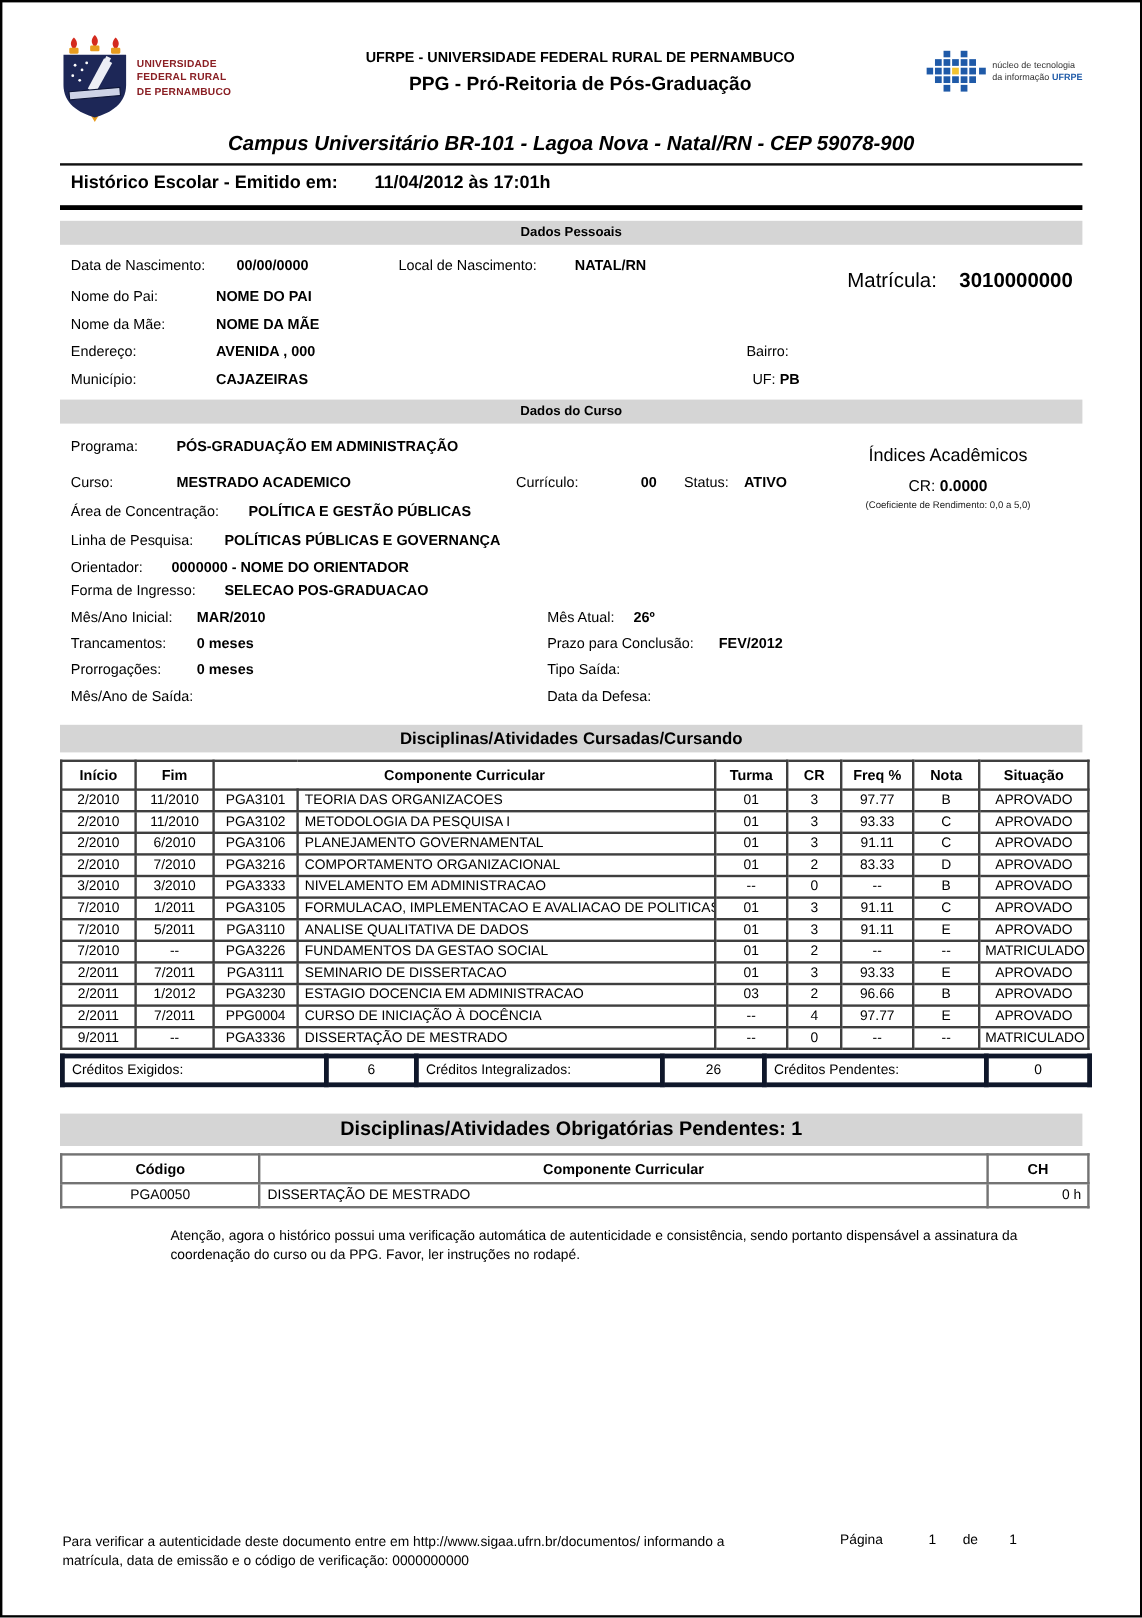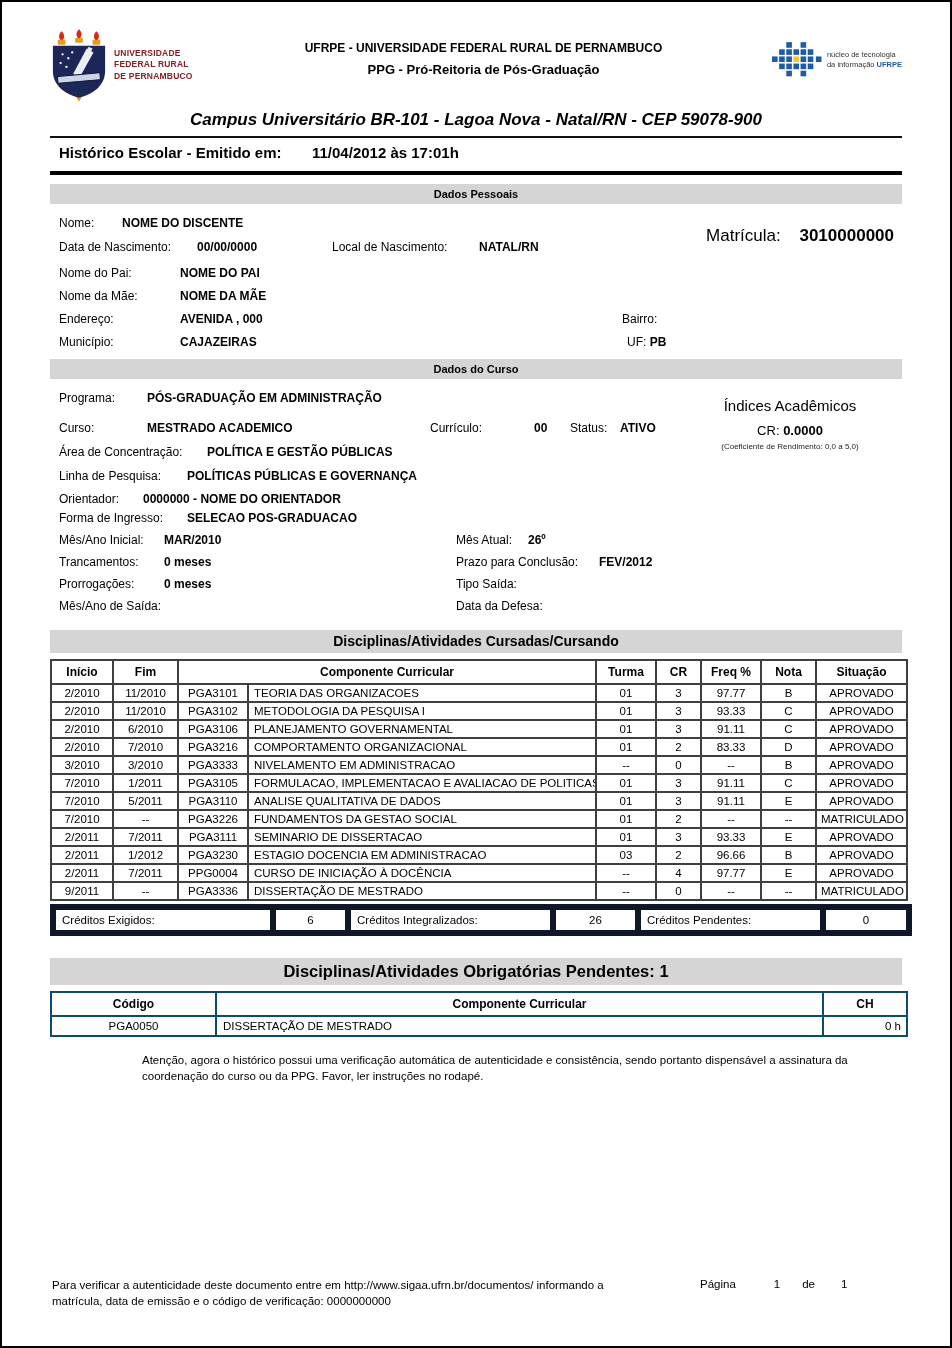--- a/index.html
+++ b/index.html
@@ -10,21 +10,21 @@
     position:relative; padding:22px 48px 0 48px; overflow:hidden;
   }
 
   
   .header { display:flex; align-items:flex-start; }
   .logo-left { display:flex; align-items:center; width:215px; flex-shrink:0; padding-top:4px; }
   .ufrpe-name { font-size:8.5px; font-weight:bold; color:#8a1f24; line-height:1.3; margin-left:6px; white-space:pre-line; letter-spacing:.2px; }
   .header-center { flex:1; text-align:center; padding-top:10px; }
   .hc-line1 { font-size:12.5px; font-weight:bold; }
   .hc-line2 { font-size:12px; font-weight:bold; margin-top:7px; }
-  .hc-line3 { font-size:13px; font-weight:bold; margin-top:7px; }
+  .hc-line3 { font-size:16px; font-weight:bold; margin-top:7px; }
   .logo-right { width:200px; flex-shrink:0; display:flex; align-items:center; justify-content:flex-end; padding-top:18px; }
   .nti-text { font-size:7.5px; color:#333; line-height:1.35; margin-left:5px; }
   .nti-brand { color:#1f5aa8; font-weight:bold; }
   .campus-line { text-align:center; font-size:17px; font-weight:bold; font-style:italic; margin-top:8px; }
   .rule-thin { border:none; border-top:2px solid #111; margin-top:6px; }
   .rule-thick { border:none; border-top:4px solid #000; margin-top:5px; }
   .doc-title-row { position:relative; margin-top:6px; height:22px; padding-left:9px; }
   .doc-title { font-size:15px; font-weight:bold; }
   .doc-date { position:absolute; left:262px; top:0; font-size:15px; font-weight:bold; }
 
@@ -54,24 +54,24 @@
   .indices-cr { font-size:13px; margin-top:9px; }
   .indices-note { font-size:8px; color:#222; margin-top:4px; }
 
   
   table { width:856px; border-collapse:collapse; table-layout:fixed; }
   .disc { margin-top:6px; font-size:11.5px; }
   .disc th, .disc td { border:2px solid #3f3f3f; text-align:center; padding:2px 4px; overflow:hidden; white-space:nowrap; }
   .disc th { font-size:12px; padding:4px 2px; }
   .disc td.c-nome { text-align:left; padding-left:5px; }
   .credits { margin-top:3px; font-size:11.5px; }
-  .credits td { border:6px solid #0f172a; padding:4px 4px; text-align:center; }
+  .credits td { border:4px solid #0f172a; padding:4px 4px; text-align:center; }
   .credits td.clbl { text-align:left; padding-left:6px; }
   .pending { margin-top:6px; font-size:11.5px; }
-  .pending th, .pending td { border:2px solid #0c4a6e; padding:3px 4px; text-align:center; }
+  .pending th, .pending td { border:2px solid #737373; padding:3px 4px; text-align:center; }
   .pending th { font-size:12px; padding:4px 2px; }
   .pending td.p-nome { text-align:left; padding-left:6px; }
   .pending td.p-ch { text-align:right; padding-right:5px; }
 
   .note { margin-top:15px; margin-left:92px; width:710px; font-size:11.5px; line-height:1.4; }
 
   
   .footer { position:absolute; left:50px; bottom:36px; width:856px; display:flex; font-size:11.5px; }
   .footer-left { width:648px; line-height:1.45; }
   .footer-right { display:flex; align-items:flex-start; padding-top:1px; }
@@ -168,24 +168,20 @@
   </div>
   <hr class="rule-thick">
 
   <div class="bar bar-sm">Dados Pessoais</div>
 
   <div class="section">
     <div class="matricula-block">
       <span class="lbl">Matrícula:</span>
       <span class="val">3010000000</span>
     </div>
-    <div class="prow mt12">
-      <span class="lbl w63">Nome:</span>
-      <span class="val">NOME DO DISCENTE</span>
-    </div>
     <div class="prow mt10">
       <span class="lbl w138">Data de Nascimento:</span>
       <span class="val w135">00/00/0000</span>
       <span class="lbl w147">Local de Nascimento:</span>
       <span class="val">NATAL/RN</span>
     </div>
     <div class="prow mt12">
       <span class="lbl w121">Nome do Pai:</span>
       <span class="val">NOME DO PAI</span>
     </div>

